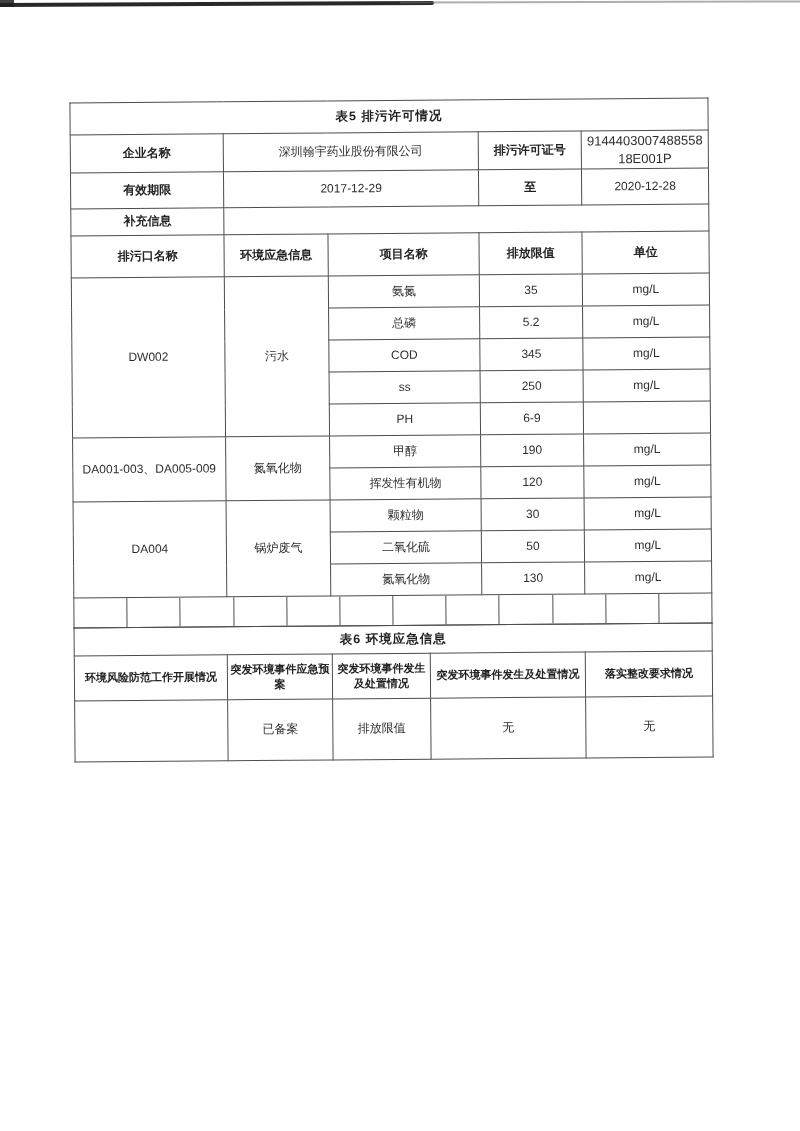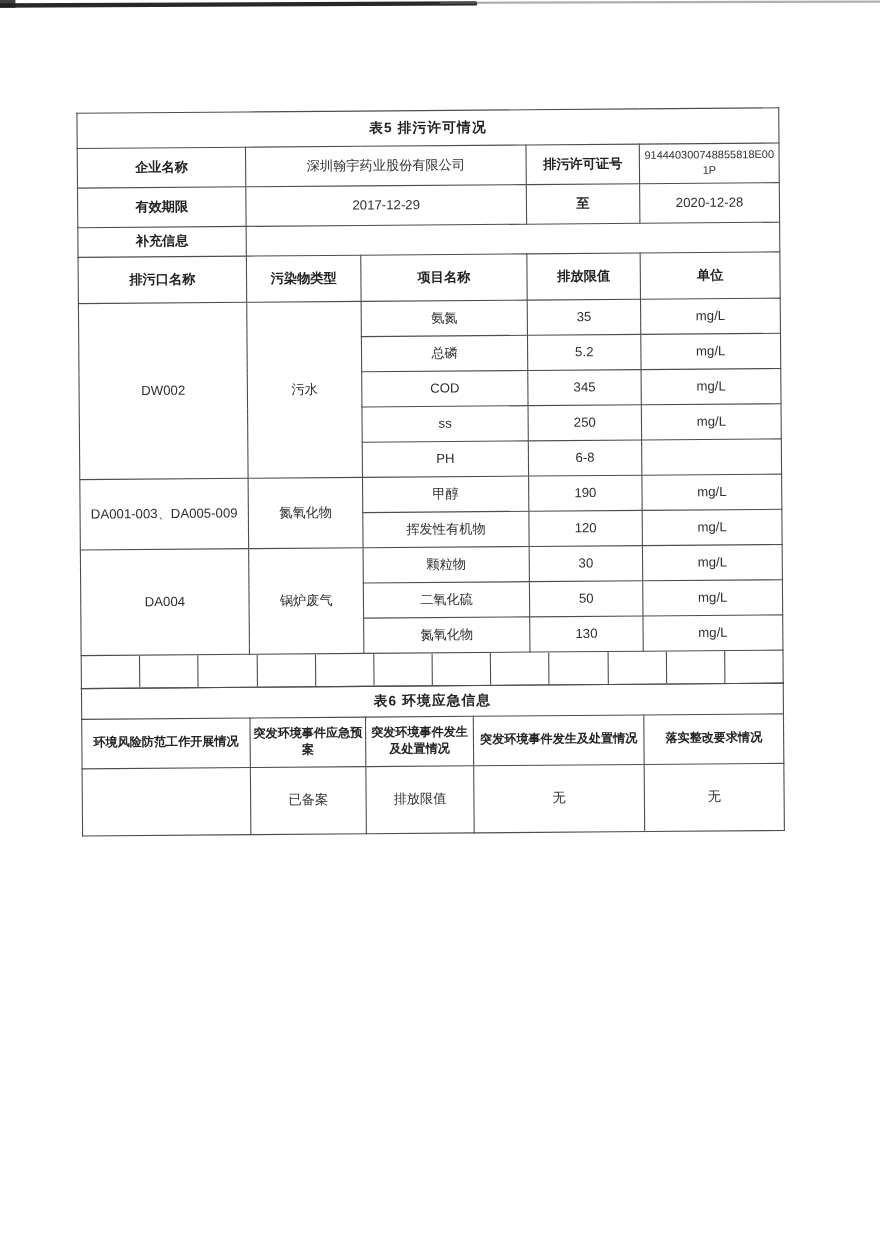--- a/index.html
+++ b/index.html
@@ -38,21 +38,21 @@
   .lbl{font-weight:bold;color:#222;}
   .head td{font-weight:bold;color:#222;}
   .t6 .head td{font-size:11px;padding:1px 2px;}
   .h32{height:32px;} .h36{height:36px;} .h27{height:27px;} .h42{height:42px;}
   .h29{height:29px;} .h28{height:28px;} .h45{height:45px;} .h61{height:61px;}
   .r32{height:32px;}
   .nopad{padding:0;}
   .subcells{display:flex;width:100%;height:29px;}
   .subcells div{flex:1;border-right:1.5px solid #4d4d4d;height:100%;}
   .subcells div:last-child{border-right:none;}
-  .permit-no{font-size:10px;line-height:1.35;}
+  .permit-no{font-size:13px;line-height:1.35;}
 </style>
 </head>
 <body>
 
 <div class="streak-left"></div>
 <div class="streak-right"></div>
 <div class="corner-mark"></div>
 
 <div class="doc">
 
@@ -79,21 +79,21 @@
       <td colspan="2">2017-12-29</td>
       <td class="lbl">至</td>
       <td>2020-12-28</td>
     </tr>
     <tr class="h27">
       <td class="lbl">补充信息</td>
       <td colspan="4"></td>
     </tr>
     <tr class="h42 head">
       <td>排污口名称</td>
-      <td>污染物类型</td>
+      <td>环境应急信息</td>
       <td>项目名称</td>
       <td>排放限值</td>
       <td>单位</td>
     </tr>
 
     <tr class="r32">
       <td rowspan="5">DW002</td>
       <td rowspan="5">污水</td>
       <td>氨氮</td>
       <td>35</td>
@@ -109,21 +109,21 @@
       <td>345</td>
       <td>mg/L</td>
     </tr>
     <tr class="r32">
       <td>ss</td>
       <td>250</td>
       <td>mg/L</td>
     </tr>
     <tr class="r32">
       <td>PH</td>
-      <td>6-8</td>
+      <td>6-9</td>
       <td></td>
     </tr>
 
     <tr class="r32">
       <td rowspan="2">DA001-003、DA005-009</td>
       <td rowspan="2">氮氧化物</td>
       <td>甲醇</td>
       <td>190</td>
       <td>mg/L</td>
     </tr>

